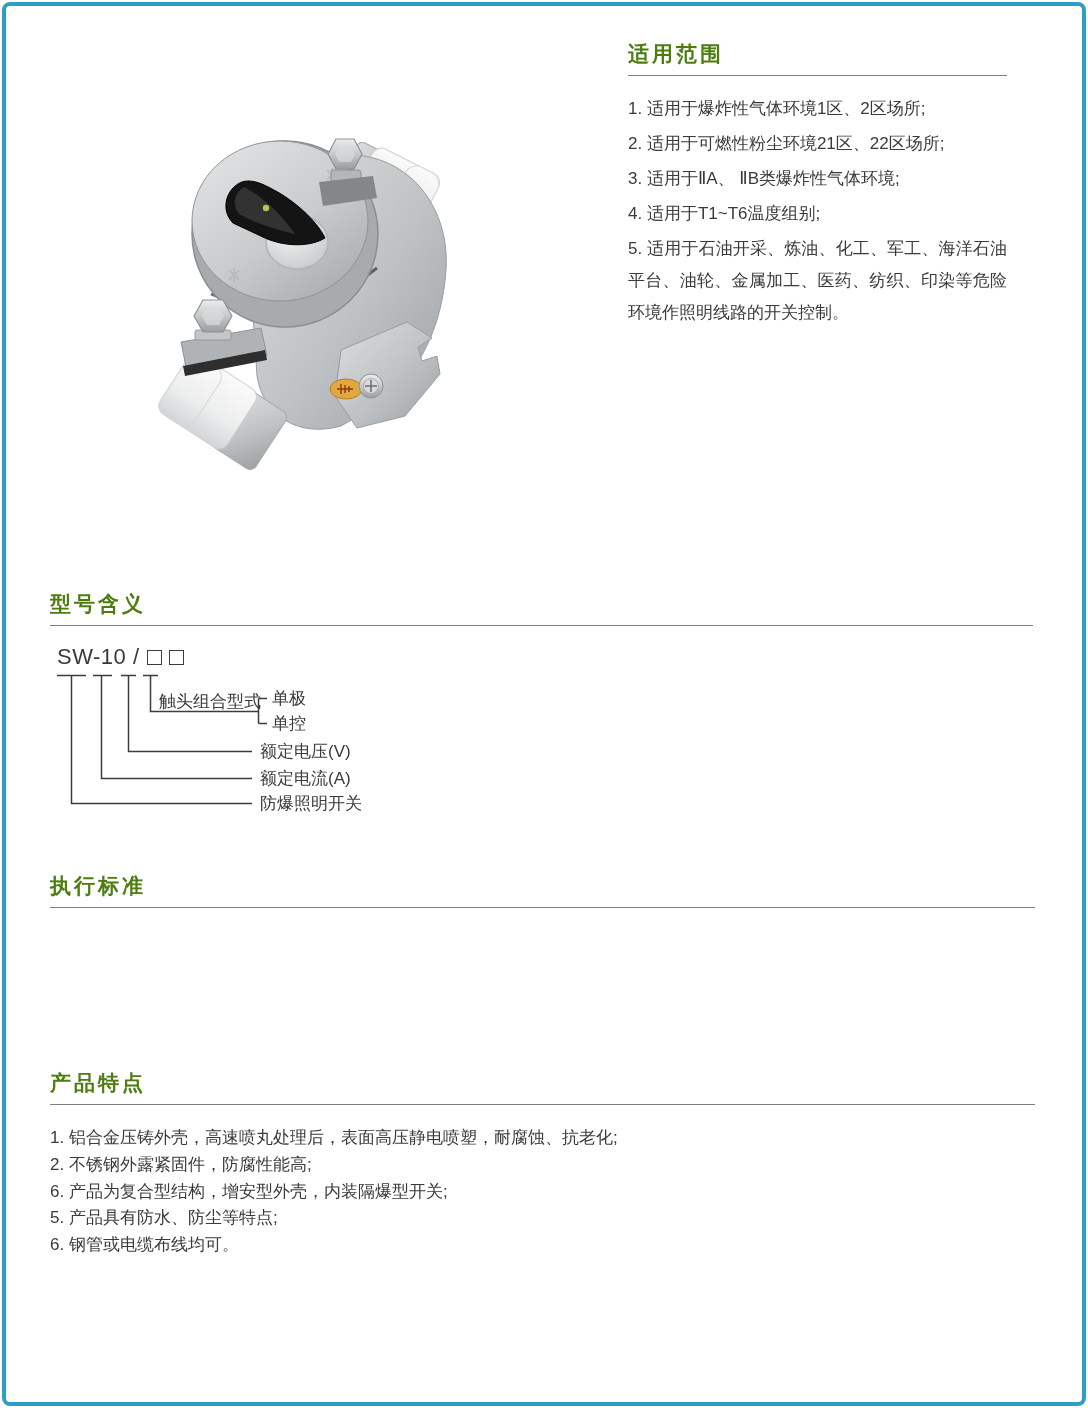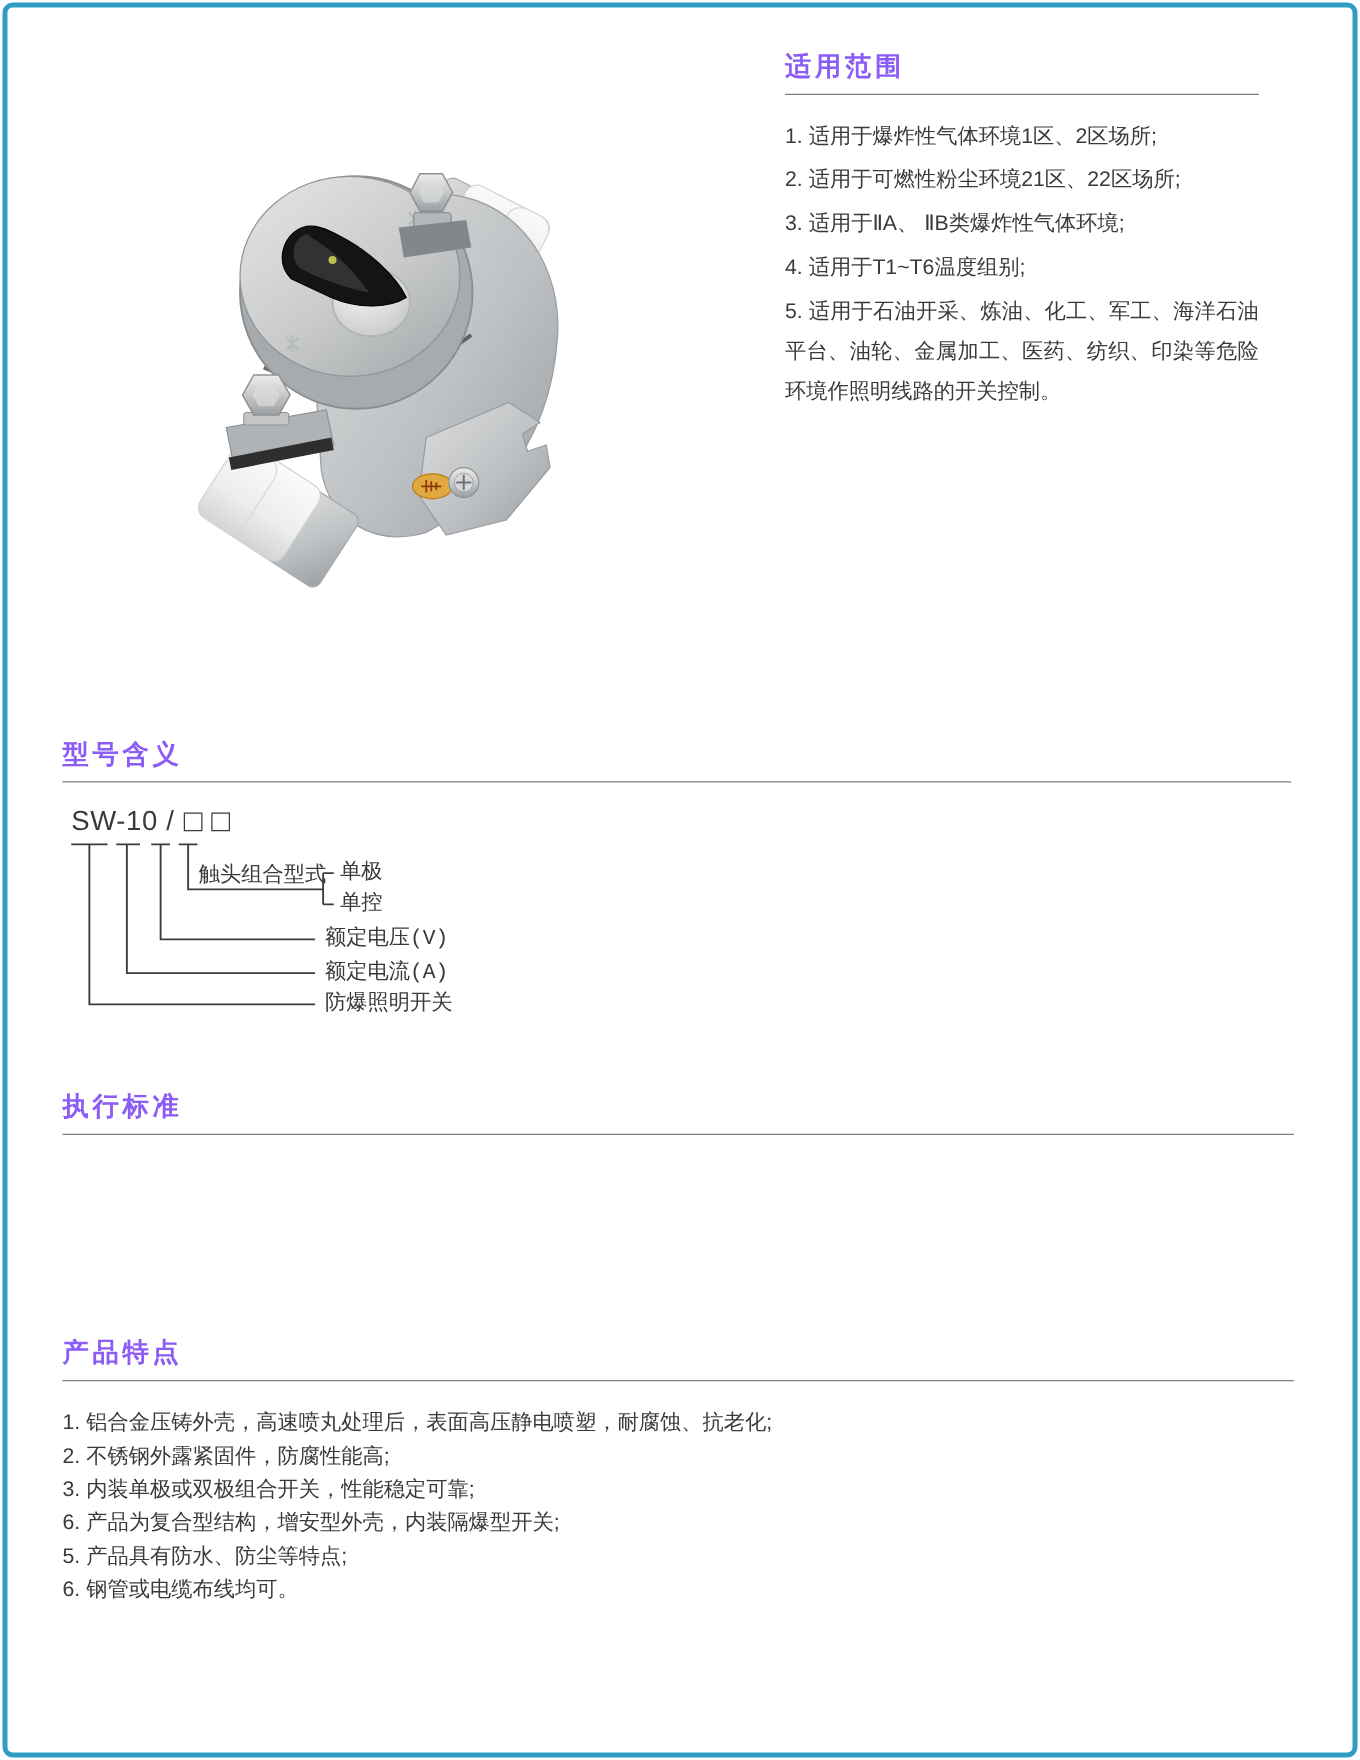--- a/index.html
+++ b/index.html
@@ -16,21 +16,21 @@
     border:4px solid #2e9ec4;
     border-radius:8px;
     pointer-events:none;
   }
   .section { position:absolute; }
   .section-title {
     margin:0;
     font-size:21px;
     line-height:24px;
     font-weight:bold;
-    color:#8b5cf6;
+    color:#4d7c0f;
     letter-spacing:3px;
   }
   .rule {
     border:none;
     border-top:1px solid #7d7d7d;
     margin:9px 0 0 0;
     height:0;
   }
   
   .scope { left:628px; top:42px; width:379px; }
@@ -38,21 +38,21 @@
   .scope-list li {
     font-size:17px;
     line-height:32px;
     margin:0 0 3px 0;
     text-align:justify;
   }
   
   .model { left:50px; top:592px; width:983px; }
   .model-diagram { position:relative; margin-top:14px; height:182px; }
   .model-diagram svg.lines { position:absolute; left:0; top:0; }
-  .dlabel { position:absolute; font-size:17px; line-height:18px; white-space:nowrap;font-family:Liberation Mono, monospace; }
+  .dlabel { position:absolute; font-size:17px; line-height:18px; white-space:nowrap; }
   .model-code {
     position:absolute; left:7px; top:6px;
     font-size:22px; line-height:22px; letter-spacing:0.5px;
     white-space:nowrap;
   }
   .code-box {
     display:inline-block; width:13px; height:13px;
     border:1.6px solid #3c3c3c;
     margin-left:7px; vertical-align:-1px;
   }
@@ -220,18 +220,17 @@
   <h2 class="section-title">执行标准</h2>
   <hr class="rule">
 </div>
 
 <div class="section features">
   <h2 class="section-title">产品特点</h2>
   <hr class="rule">
   <ul class="feature-list">
       <li>1. 铝合金压铸外壳，高速喷丸处理后，表面高压静电喷塑，耐腐蚀、抗老化;</li>
       <li>2. 不锈钢外露紧固件，防腐性能高;</li>
-      <li>3. 内装单极或双极组合开关，性能稳定可靠;</li>
       <li>6. 产品为复合型结构，增安型外壳，内装隔爆型开关;</li>
       <li>5. 产品具有防水、防尘等特点;</li>
       <li>6. 钢管或电缆布线均可。</li>
     </ul>
 </div>
 
 </body></html>

